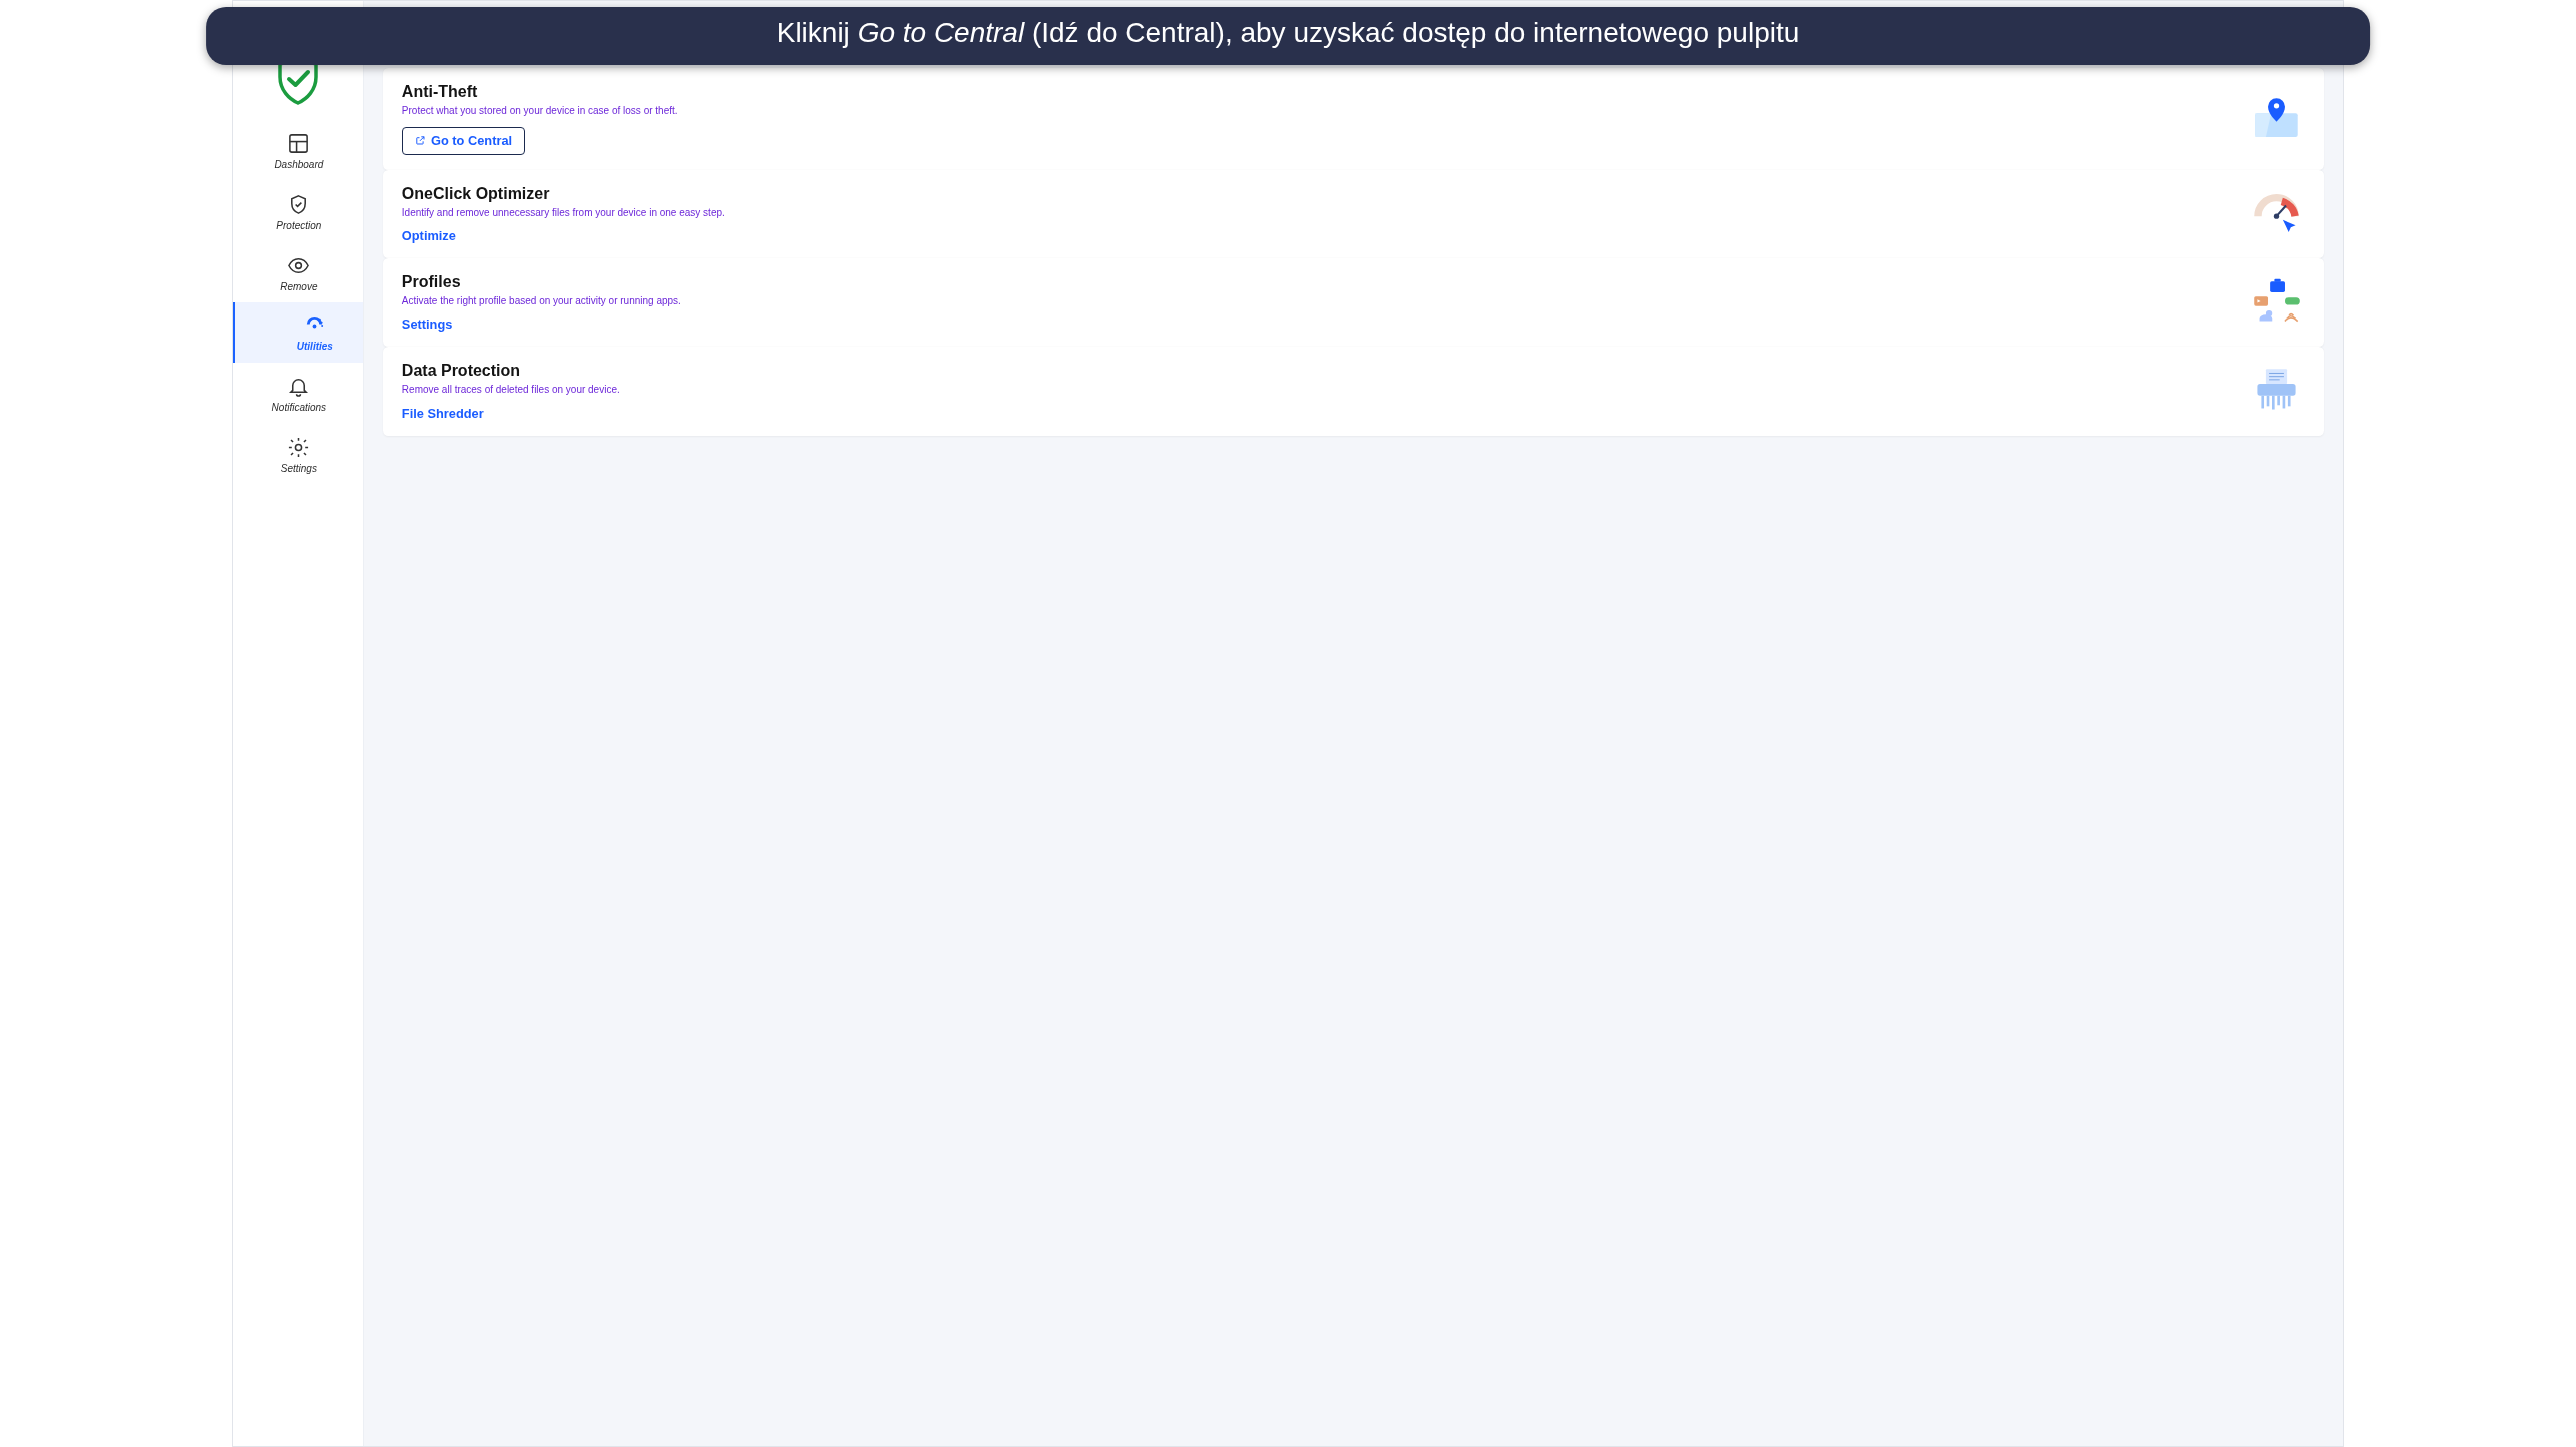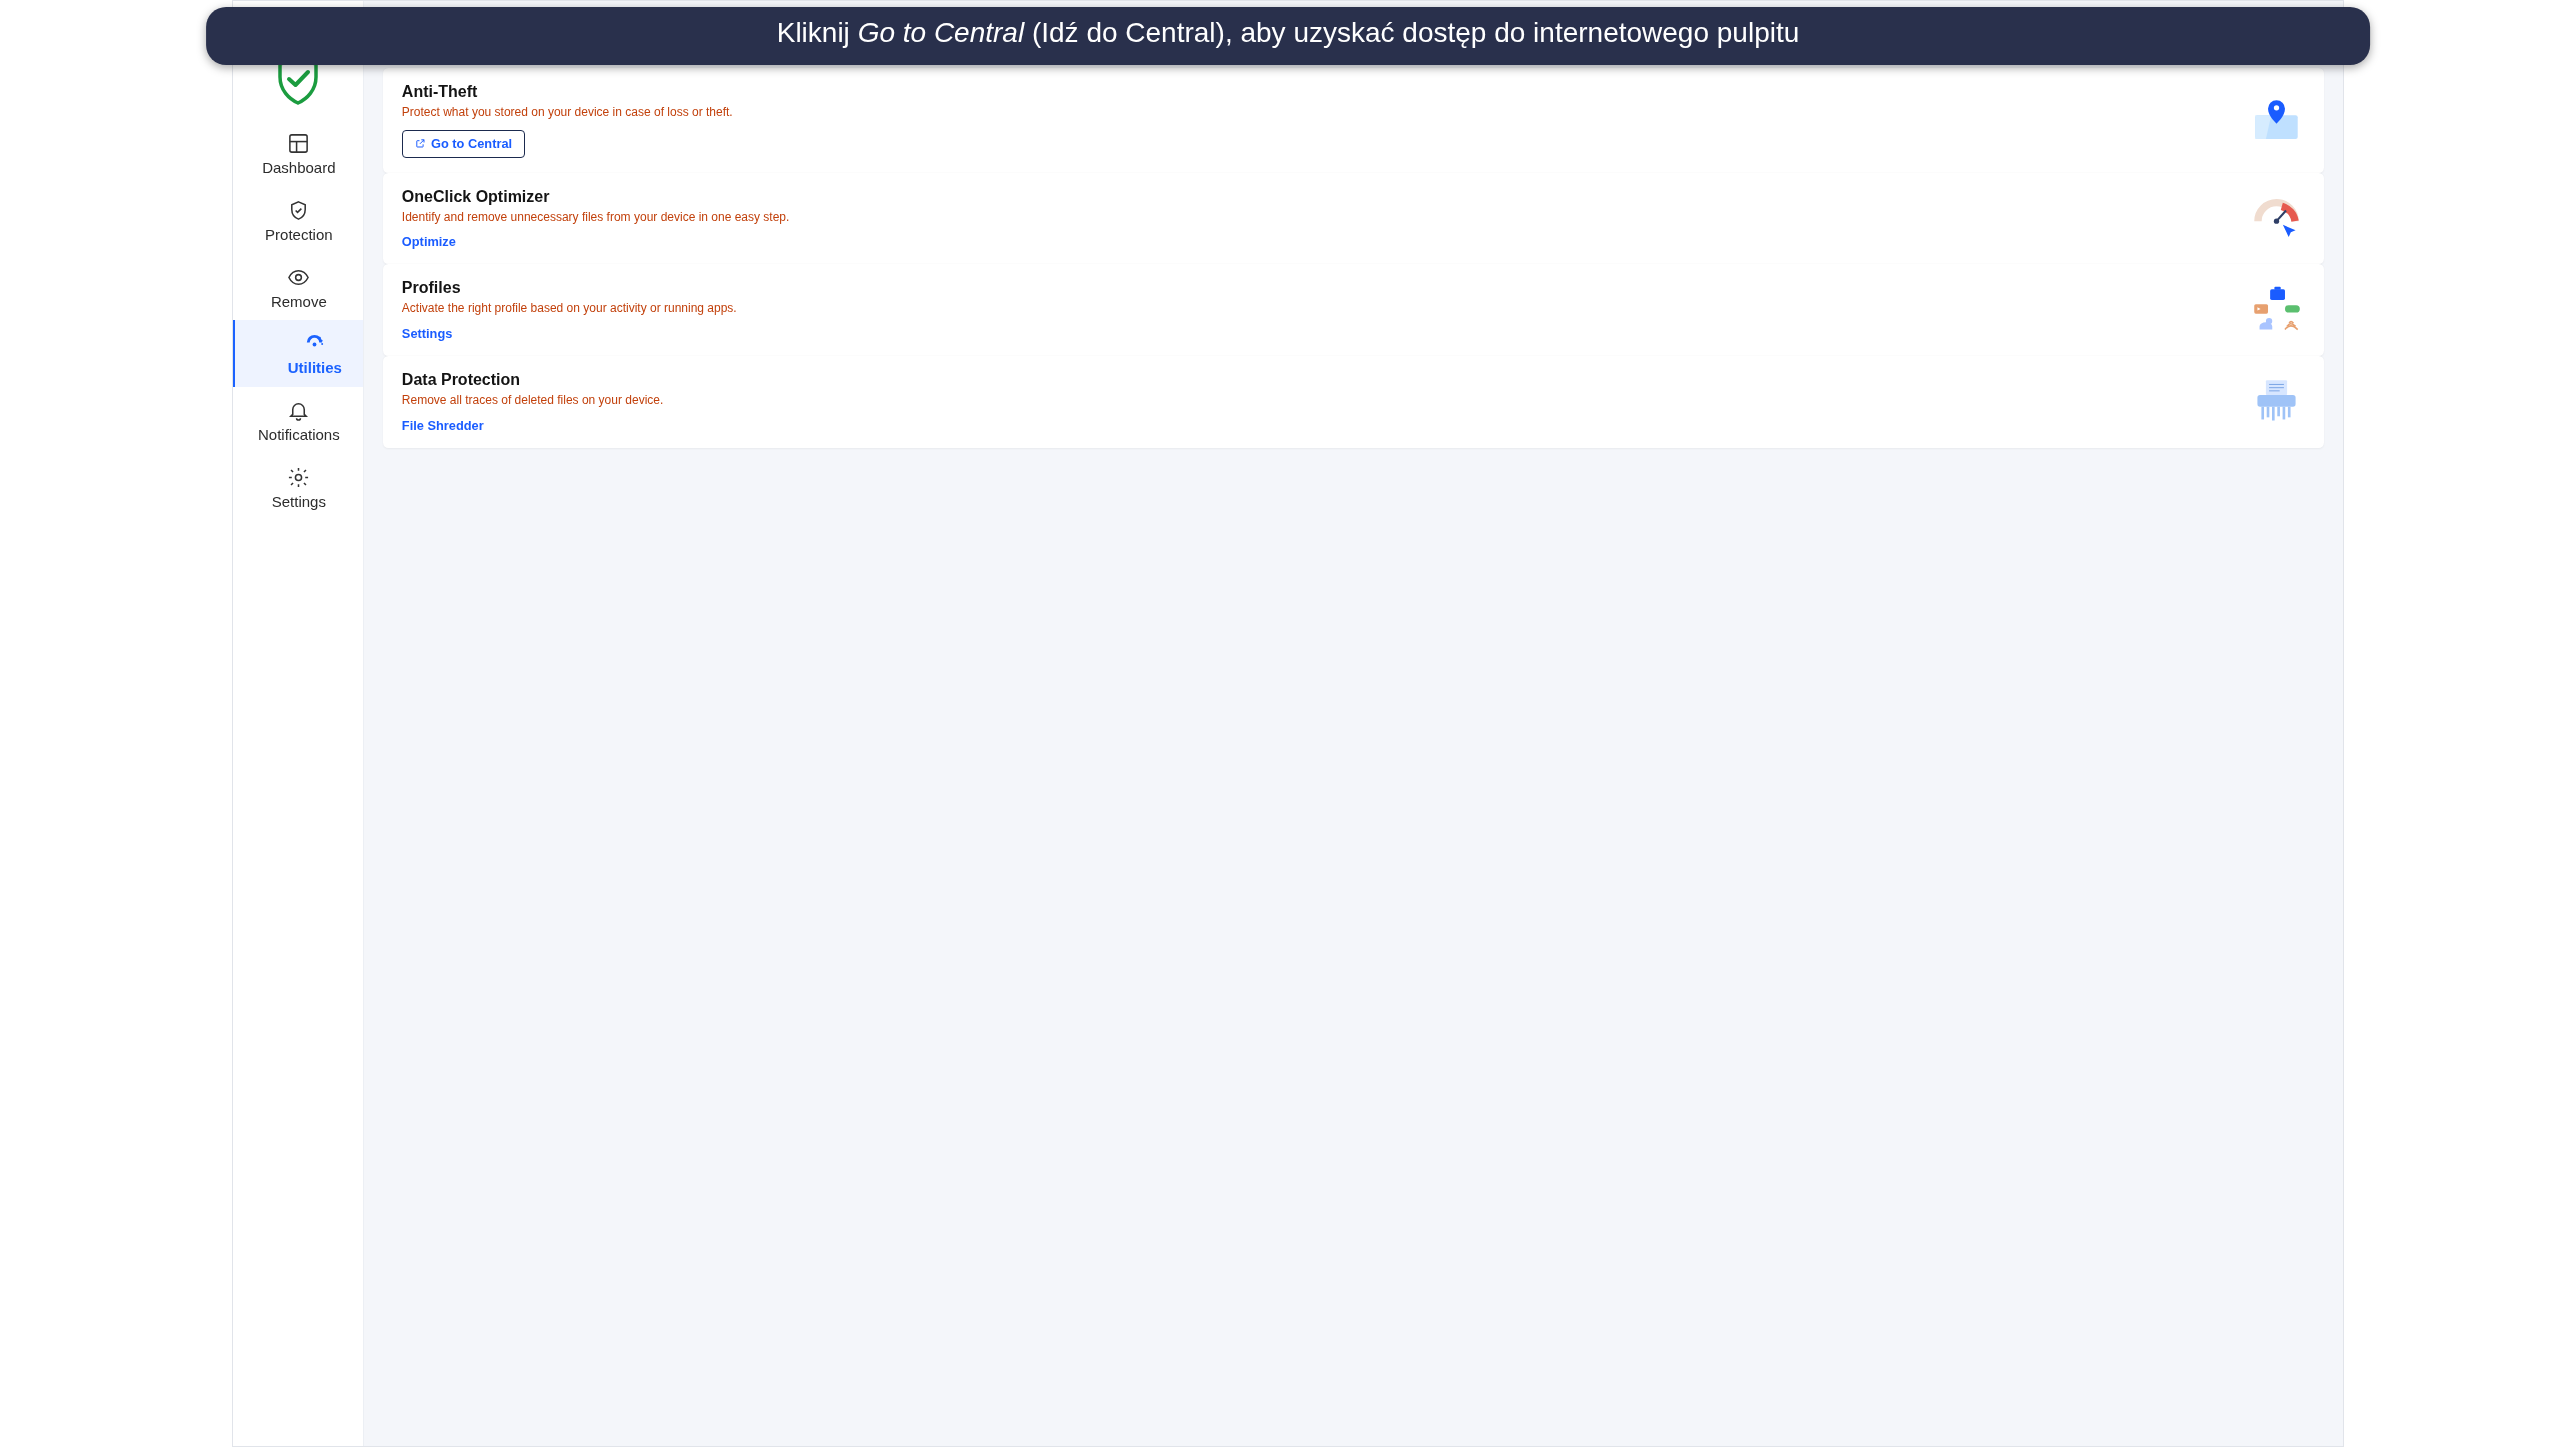--- a/index.html
+++ b/index.html
@@ -69,21 +69,21 @@
     border-left: 2.7px solid transparent;
   }
   .nav-item.active {
     background: #eef3ff;
     border-left: 2.7px solid #1b62ff;
     color: #1b62ff;
     font-weight: 700;
     padding-left: 32px;
   }
   .nav-item svg { width: 23px; height: 23px; }
-  .nav-item .lbl { font-size: 15px; }
+  .nav-item .lbl { font-size: 10px; font-style: italic; }
 
   
   .main {
     flex: 1;
     padding: 67px 19px 19px 19px;
     display: flex;
     flex-direction: column;
   }
 
   .card {
@@ -95,22 +95,22 @@
     justify-content: space-between;
     box-shadow: 0 0.7px 2px rgba(0,0,0,.05);
   }
   .card h3 {
     font-size: 16px;
     font-weight: 700;
     color: #141414;
     margin-bottom: 4px;
   }
   .card p {
-    font-size: 12px;
-    color: #c2410c;
+    font-size: 10px;
+    color: #6d28d9;
     margin-bottom: 10.8px;
   }
   .card .action-link {
     font-size: 12.8px;
     font-weight: 700;
     color: #1a5cff;
     cursor: pointer;
   }
   .go-central {
     display: inline-flex;

